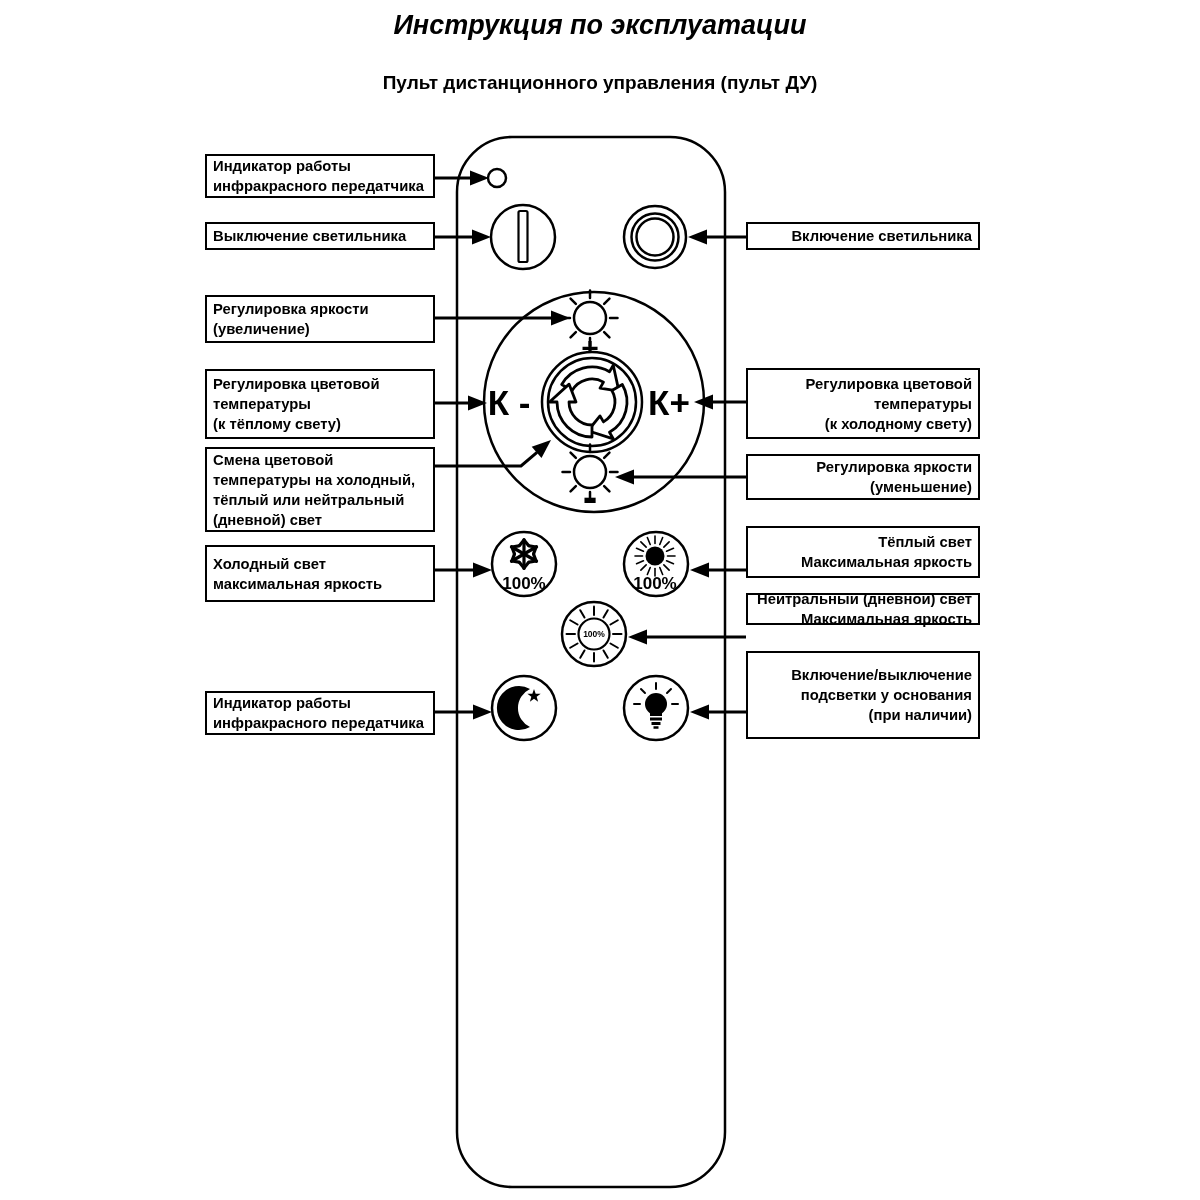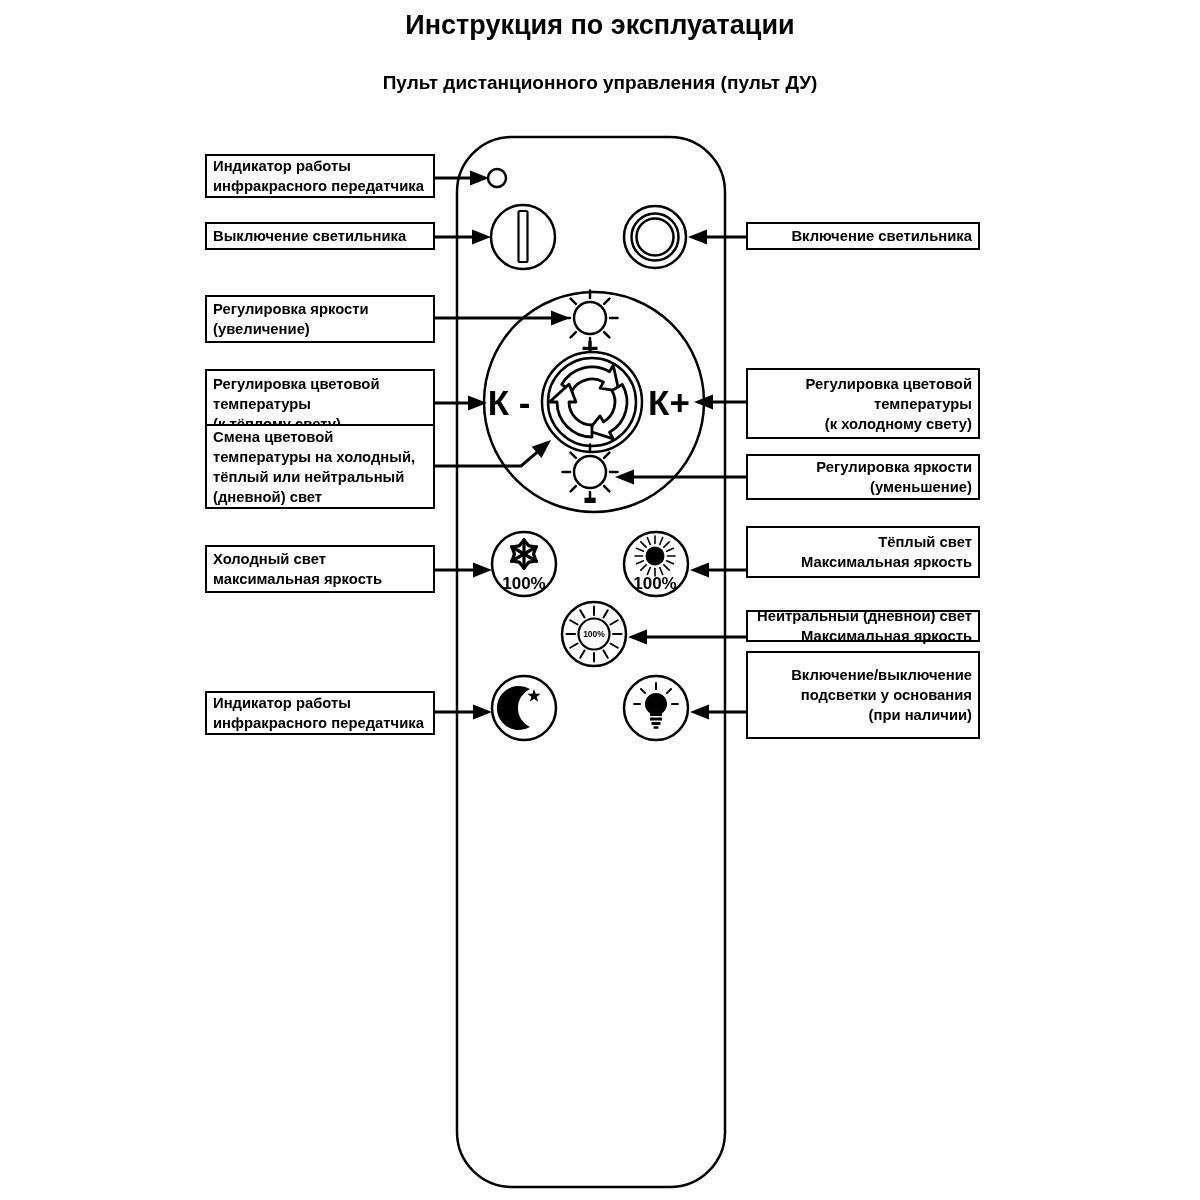--- a/index.html
+++ b/index.html
@@ -1,32 +1,32 @@
 <!DOCTYPE html>
 <html><head>
 <meta charset="utf-8">
 <style>
   html,body{margin:0;padding:0;background:#fff;}
   .canvas{position:relative;width:1200px;height:1200px;background:#fff;overflow:hidden;
           font-family:"Liberation Sans",sans-serif;color:#000;}
   .title{position:absolute;top:10px;left:0;width:100%;text-align:center;
-         font-size:27px;font-weight:bold;margin:0;}
+         font-size:27px;font-weight:bold;margin:0;font-style:italic;}
   .subtitle{position:absolute;top:72px;left:0;width:100%;text-align:center;
             font-size:19px;font-weight:bold;margin:0;}
   svg.diagram{position:absolute;left:0;top:0;z-index:1;}
   .box{position:absolute;z-index:2;background:#fff;border:2px solid #000;box-sizing:border-box;
        display:flex;align-items:center;padding:12px 6px;
        font-weight:bold;font-size:14.8px;line-height:20px;white-space:pre-line;}
   .box.left-col{left:205px;width:230px;text-align:left;justify-content:flex-start;}
   .box.right-col{left:746px;width:234px;text-align:right;justify-content:flex-end;}
   .l1{top:154px;height:44px}.l2{top:222px;height:28px}.l3{top:295px;height:48px}
-  .l4{top:369px;height:70px}.l5{top:424px;height:85px}.l6{top:545px;height:48px}
+  .l4{top:369px;height:70px}.l5{top:447px;height:85px}.l6{top:545px;height:57px}
   .l7{top:691px;height:44px}
   .r1{top:222px;height:20px}.r2{top:368px;height:71px}.r3{top:454px;height:46px}
-  .r4{top:526px;height:52px}.r5{top:610px;height:32px}.r6{top:651px;height:88px}
+  .r4{top:526px;height:52px}.r5{top:593px;height:32px}.r6{top:651px;height:88px}
   
   .oc{fill:#fff;stroke:#000;stroke-width:2.5;}
   .thin{fill:none;stroke:#000;stroke-width:2.2;}
   .ln{stroke:#000;stroke-width:3;}
   .ah{fill:#000;stroke:none;}
   .ray{stroke:#000;stroke-width:2.5;stroke-linecap:round;}
   .raythin{stroke:#000;stroke-width:1.6;stroke-linecap:round;}
   .raymid{stroke:#000;stroke-width:2;stroke-linecap:round;}
   .ktext{font-family:"Liberation Sans",sans-serif;font-weight:bold;font-size:35px;fill:#000;}
   .pmtext{font-family:"Liberation Sans",sans-serif;font-weight:bold;fill:#000;}

